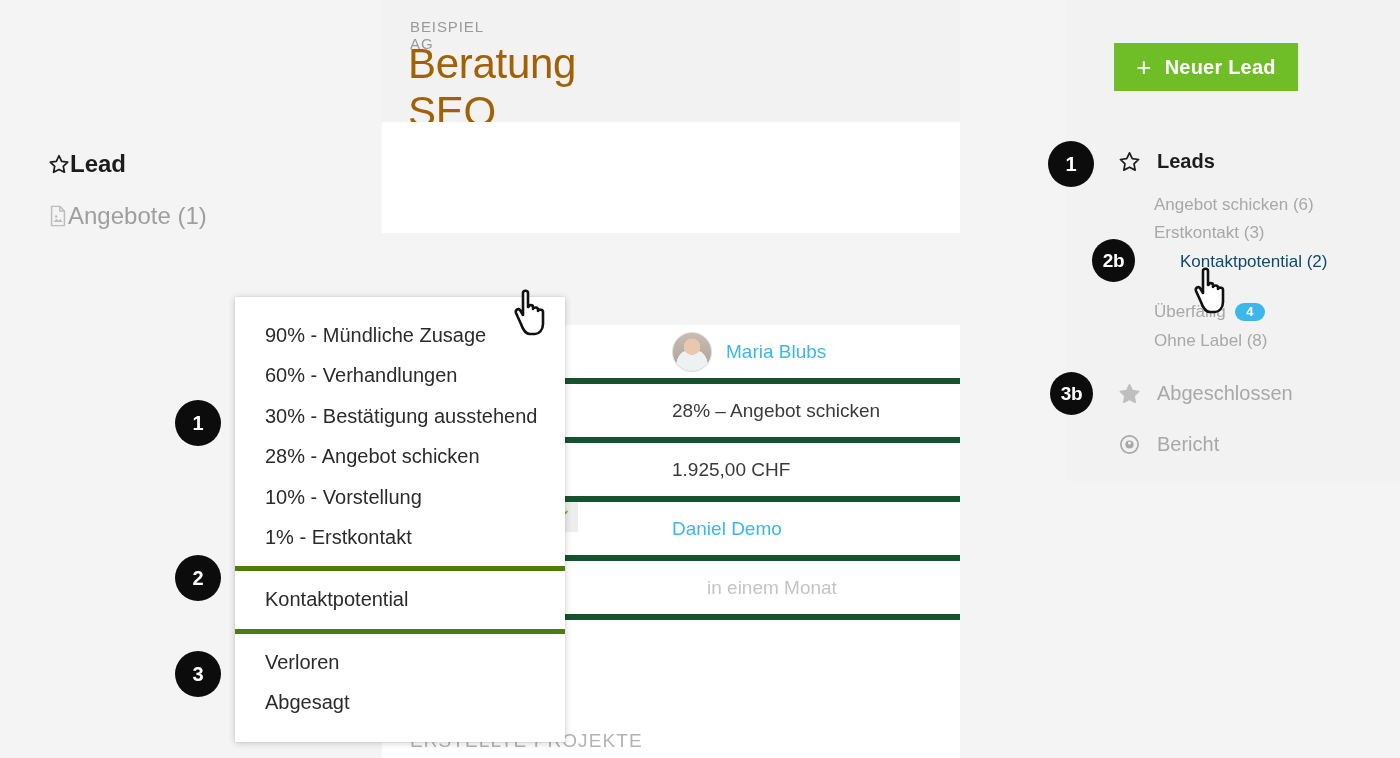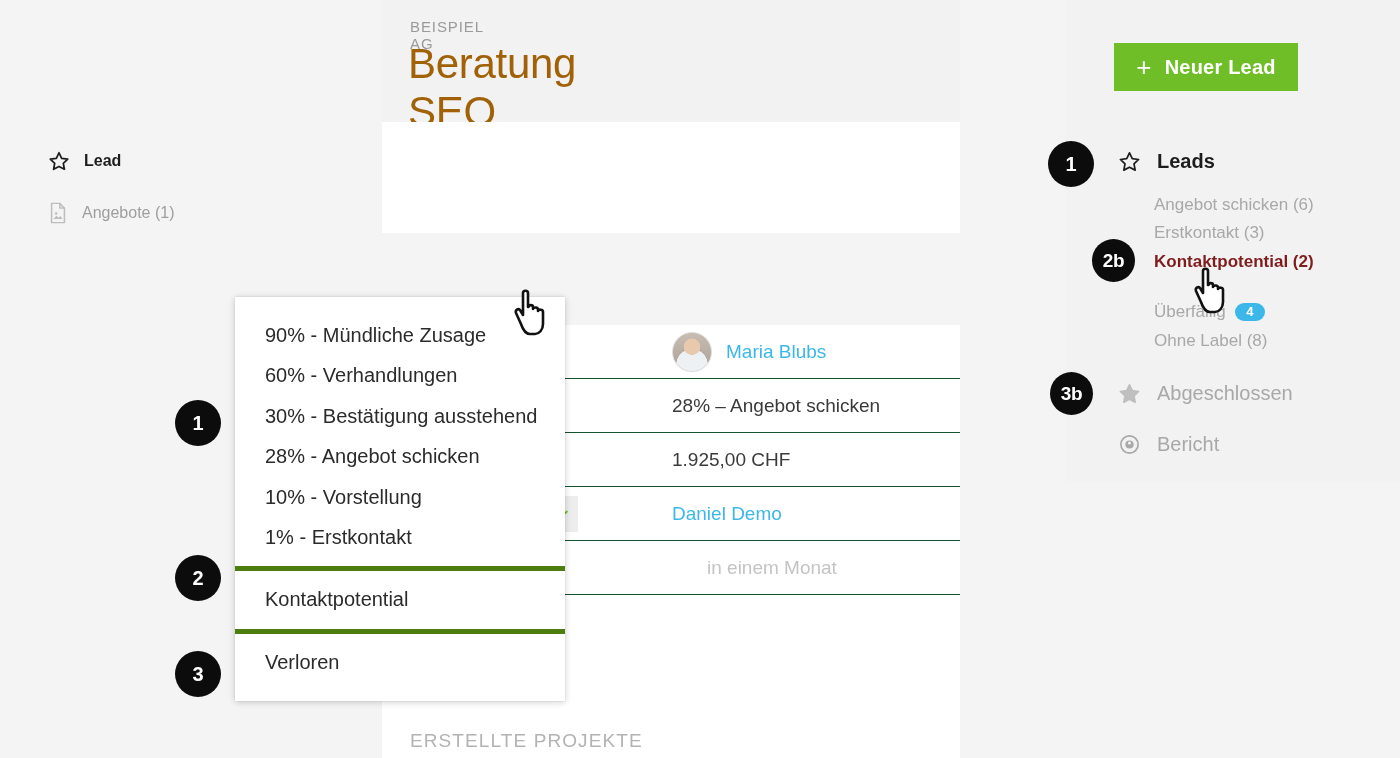--- a/index.html
+++ b/index.html
@@ -21,22 +21,22 @@
   #left-sidebar {
     position: absolute;
     left: 0; top: 0;
     width: 382px; height: 758px;
     background: #f4f4f4;
   }
   .left-nav-item {
     position: absolute;
     display: flex;
     align-items: center;
-    gap: 14px;
-    font-size: 16px;
+    gap: 0;
+    font-size: 24px;
     justify-content: flex-end;
   }
   .left-nav-item.active { color: #1d1d1d; font-weight: bold; }
   .left-nav-item.muted  { color: #9e9e9e; font-weight: normal; }
   #left-item-lead      { left: 48px; top: 150px; }
   #left-item-angebote  { left: 48px; top: 202px; }
 
   
   #center-column {
     position: absolute;
@@ -110,21 +110,21 @@
 
   
   #detail-table {
     position: absolute;
     left: 0; top: 325px;
     width: 578px;
   }
   .detail-row {
     position: relative;
     height: 53px;
-    border-bottom: 1px solid #14532d;
+    border-bottom: 6px solid #14532d;
     display: flex;
     align-items: center;
   }
   .detail-row .row-label {
     position: absolute;
     left: 28px;
     width: 240px;
     font-size: 19px;
     color: #5c5c5c;
   }
@@ -198,21 +198,21 @@
   .sub-item {
     position: absolute;
     left: 89px;
     font-size: 17px;
     color: #a8a8a8;
     display: flex;
     align-items: center;
     gap: 9px;
     cursor: pointer;
   }
-  .sub-item.selected { color: #7f1d1d; font-weight: bold; }
+  .sub-item.selected { color: #0c4a6e; font-weight: normal; margin-left: 26px; }
   #sub-0 { top: 195px; }
   #sub-1 { top: 223px; }
   #sub-2 { top: 252px; }
   #sub-3 { top: 302px; }
   #sub-4 { top: 331px; }
   #overdue-badge {
     background: #3cb7ea;
     color: #ffffff;
     font-size: 13px;
     font-weight: bold;
@@ -430,20 +430,21 @@
     <div class="menu-item">10% - Vorstellung</div>
     <div class="menu-item">1% - Erstkontakt</div>
   </div>
 
   <div class="menu-group">
     <div class="menu-item">Kontaktpotential</div>
   </div>
 
   <div class="menu-group">
     <div class="menu-item">Verloren</div>
+    <div class="menu-item">Abgesagt</div>
   </div>
 </div>
 
 <div class="callout sz-lg" id="callout-1">1</div>
 <div class="callout sz-lg" id="callout-2">2</div>
 <div class="callout sz-lg" id="callout-3">3</div>
 <div class="callout sz-lg" id="callout-r1">1</div>
 <div class="callout sz-md" id="callout-r2b">2b</div>
 <div class="callout sz-md" id="callout-r3b">3b</div>
 

